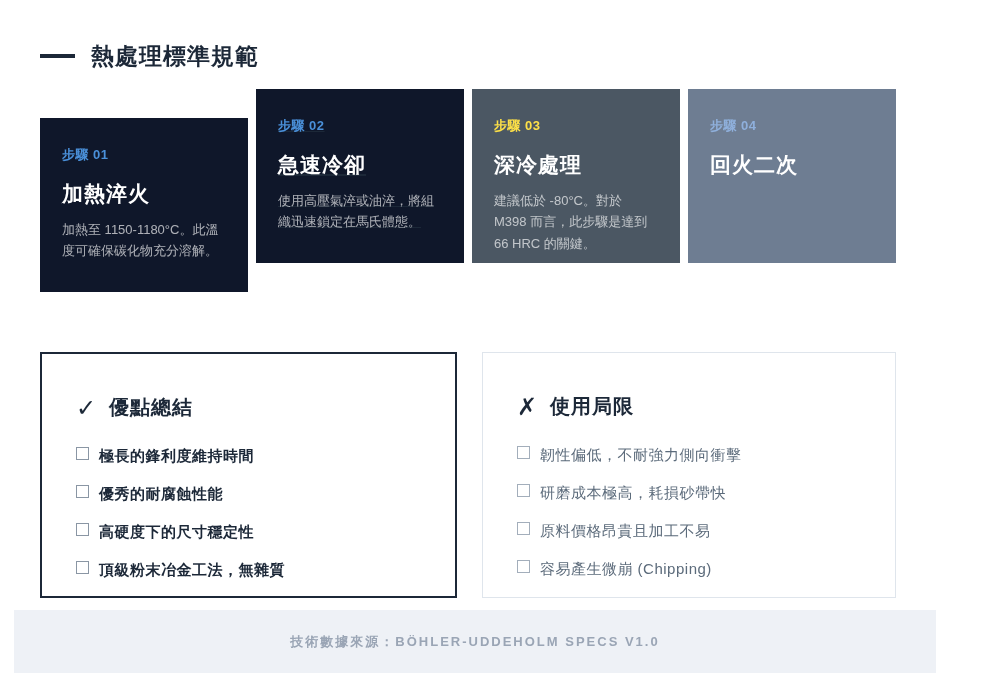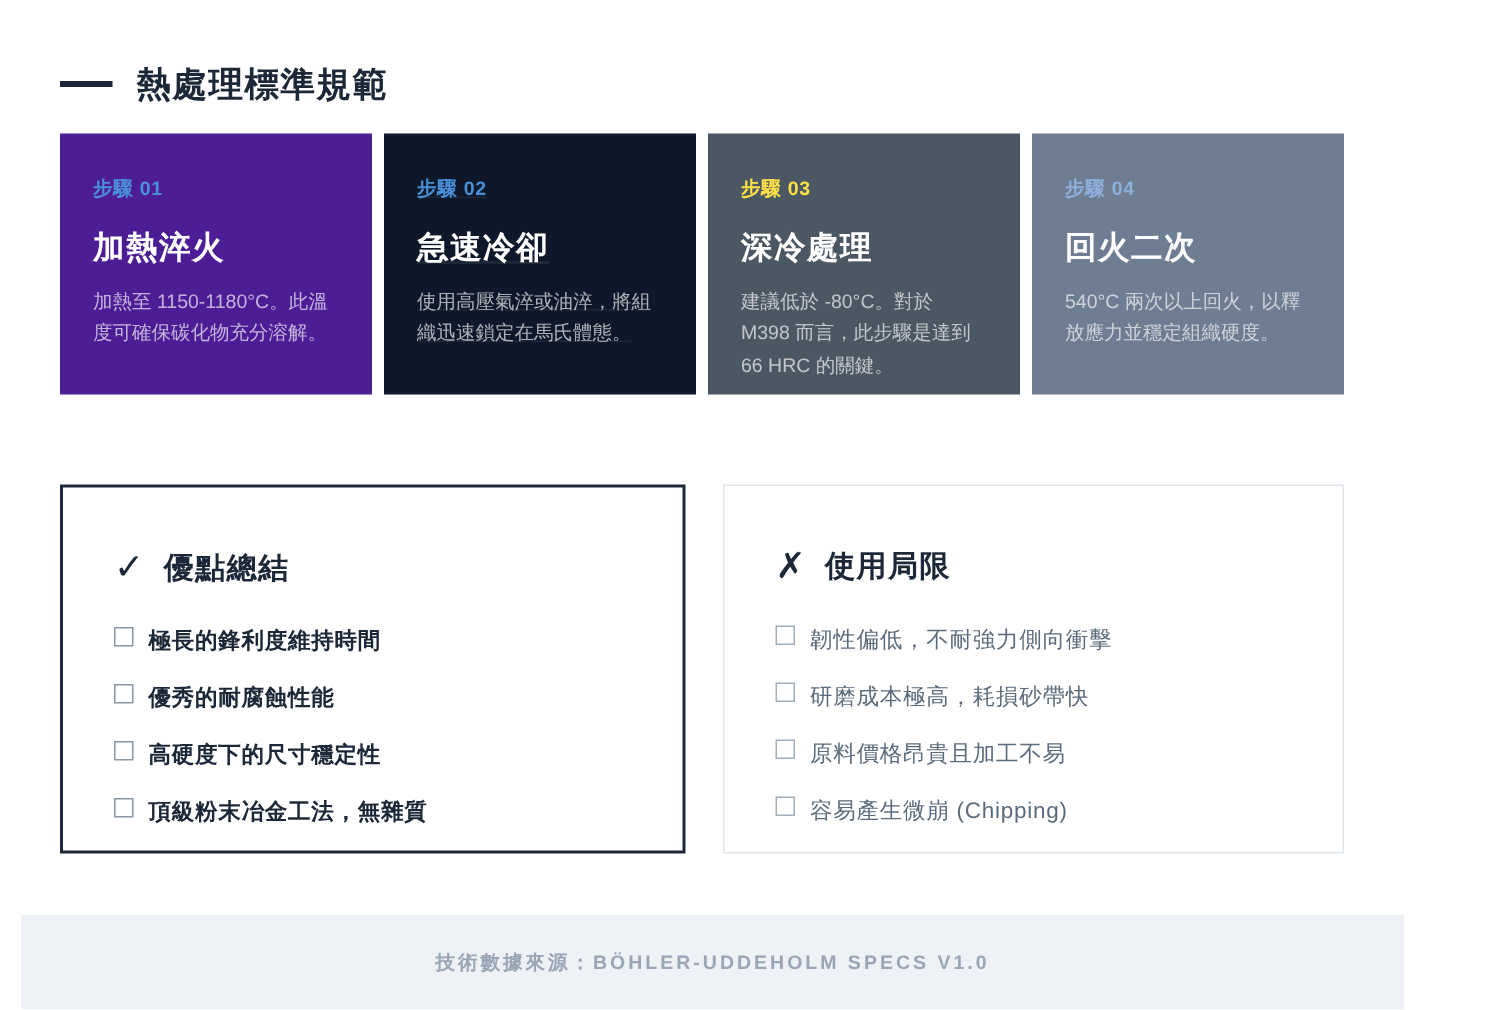--- a/index.html
+++ b/index.html
@@ -56,42 +56,41 @@
 <div class="page">
   <div class="content">
 
     <header class="page-header">
       <span class="title-dash"></span>
       <h1 class="page-title">熱處理標準規範</h1>
     </header>
 
     <section class="steps">
 
-      <div class="step-card" style="background: #4c1d95;">
+      <div class="step-card" style="background: #0f172a; margin-top: 29px;">
         <div class="step-label" style="color: rgb(74, 144, 217);">步驟 01</div>
         <div class="step-title">加熱淬火</div>
         <div class="step-desc">加熱至 1150-1180°C。此溫度可確保碳化物充分溶解。</div>
       </div>
 
       <div class="step-card" style="background: #0f172a; text-decoration: underline;">
         <div class="step-label" style="color: rgb(74, 144, 217);">步驟 02</div>
         <div class="step-title">急速冷卻</div>
         <div class="step-desc">使用高壓氣淬或油淬，將組織迅速鎖定在馬氏體態。</div>
       </div>
 
       <div class="step-card" style="background: rgb(75, 87, 99);">
         <div class="step-label" style="color: #fde047;">步驟 03</div>
         <div class="step-title">深冷處理</div>
         <div class="step-desc">建議低於 -80°C。對於 M398 而言，此步驟是達到 66 HRC 的關鍵。</div>
       </div>
 
       <div class="step-card" style="background: rgb(110, 125, 146);">
         <div class="step-label" style="color: rgb(143, 176, 220);">步驟 04</div>
         <div class="step-title">回火二次</div>
-        <div class="step-desc">540°C 兩次以上回火，以釋放應力並穩定組織硬度。</div>
       </div>
 
     </section>
 
     <section class="panels">
 
       <div class="panel panel-advantages">
         <div class="panel-header">
           <span class="panel-mark">✓</span>
           <span class="panel-title">優點總結</span>

